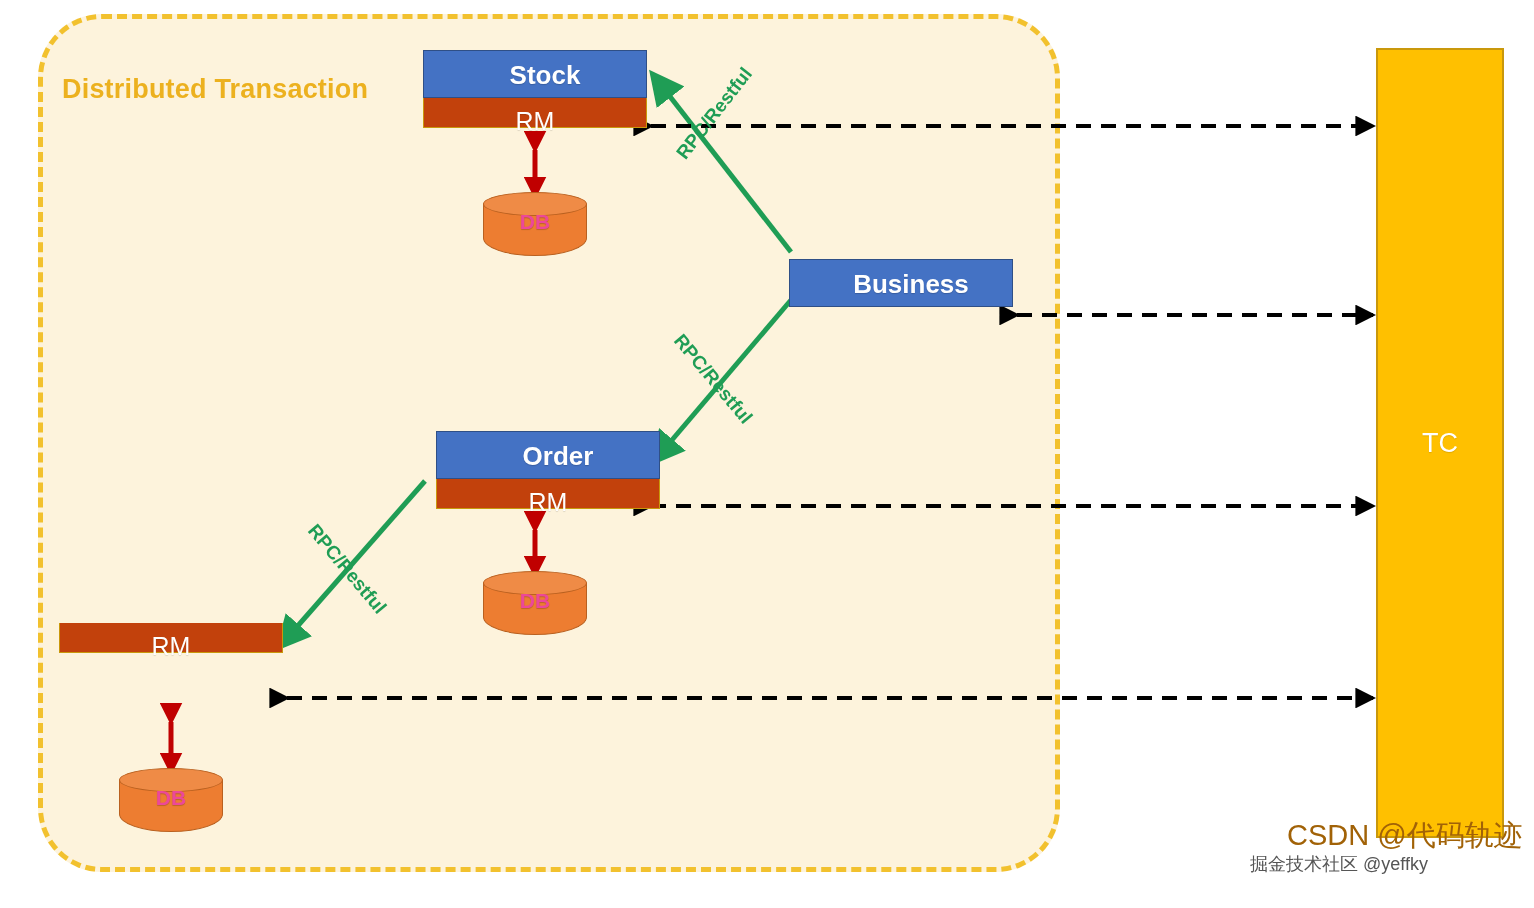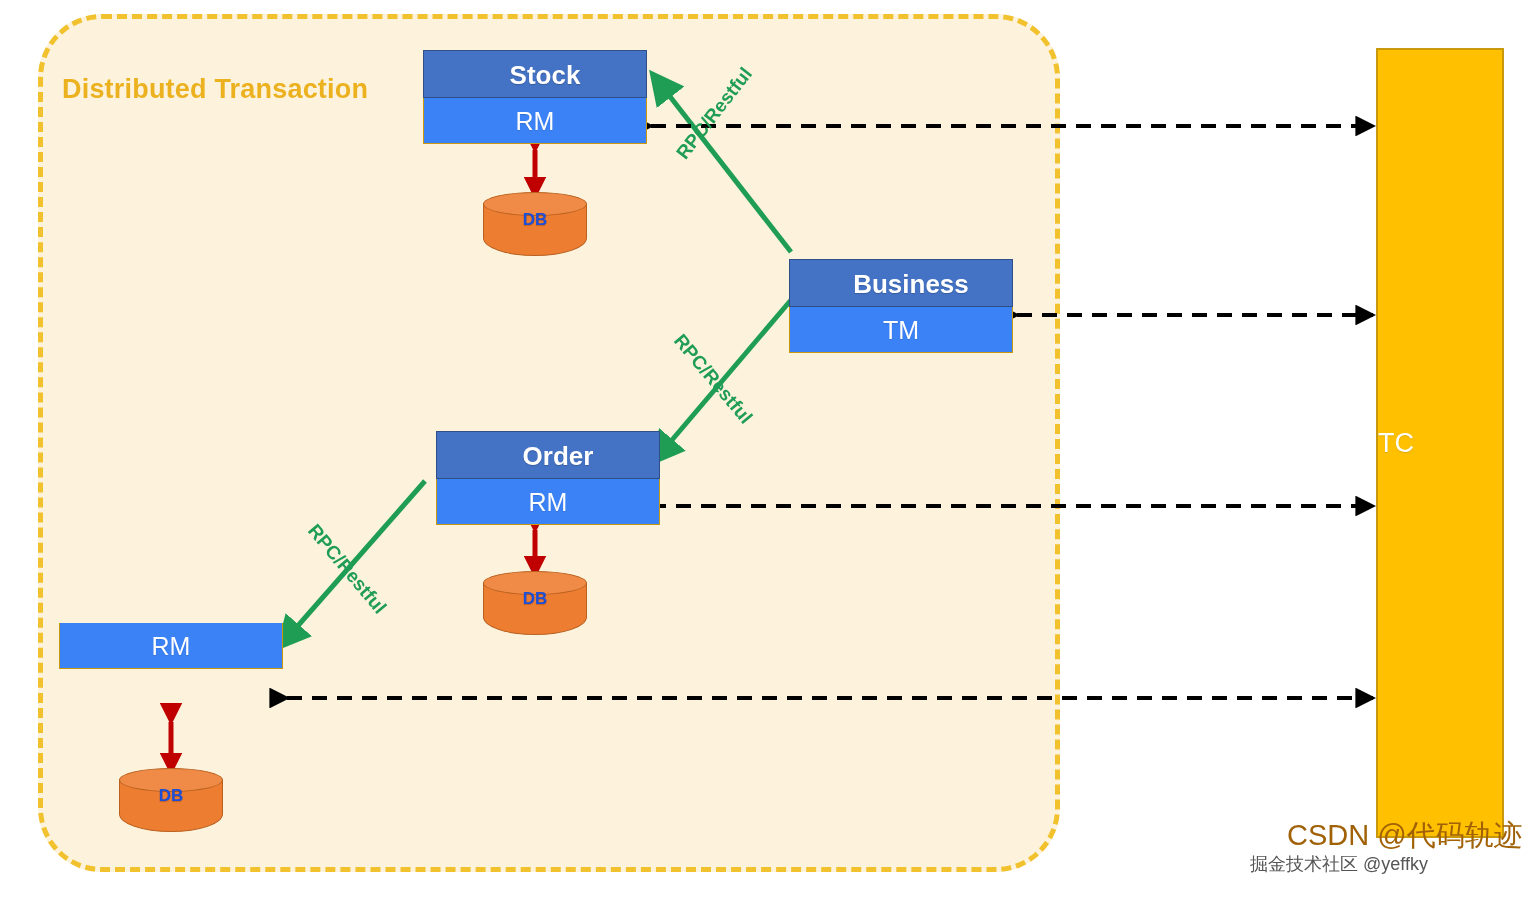--- a/index.html
+++ b/index.html
@@ -49,28 +49,28 @@
     font-size: 26px;
     font-weight: bold;
     text-align: center;
     line-height: 48px;
     height: 48px;
     box-sizing: border-box;
     text-shadow: 0 1px 1px rgba(0,0,0,.18);
     padding-left: 20px;
   }
   .service .body {
-    background: #3b82f6;
+    background: #c2410c;
     border: 1.5px solid #c9980c;
     border-top: none;
     color: #ffffff;
     font-size: 25px;
     text-align: center;
     line-height: 46px;
-    height: 46px;
+    height: 30px;
     box-sizing: border-box;
     text-shadow: 0 1px 1px rgba(0,0,0,.12);
   }
   #svc-stock    { left: 423px; top: 50px;  width: 224px; }
   #svc-business { left: 789px; top: 238px; width: 224px; margin-top: 21px; }
   #svc-order    { left: 423px; top: 431px; width: 224px; margin-left: 13px; }
   #svc-account  { left: 59px;  top: 623px; width: 224px; }
 
   
   #tc-column {
@@ -79,20 +79,21 @@
     top: 48px;
     width: 128px;
     height: 790px;
     background: #ffc000;
     border: 2px solid #c9980c;
     box-sizing: border-box;
     color: #ffffff;
     font-size: 27px;
     display: flex;
     align-items: center;
+    justify-content: center;
     text-shadow: 0 1px 1px rgba(0,0,0,.12);
   }
   
   .db {
     position: absolute;
     width: 104px;
     height: 64px;
   }
   .db .barrel {
     position: absolute;
@@ -111,22 +112,22 @@
     background: #ef8b46;
     border: 1.5px solid #b9601f;
     border-radius: 50%;
     box-sizing: border-box;
   }
   .db .lbl {
     position: absolute;
     left: 0; top: 18px;
     width: 104px;
     text-align: center;
-    color: #1d4ed8;
-    font-size: 17px;
+    color: #ec4899;
+    font-size: 21px;
     font-weight: bold;
     text-shadow: 0 1px 1px rgba(0,0,0,.2);
   }
   #db-stock   { left: 483px; top: 192px; }
   #db-order   { left: 483px; top: 571px; }
   #db-account { left: 119px; top: 768px; }
 
   
   #wires {
     position: absolute;
@@ -224,21 +225,20 @@
   <div class="rpc-label" style="left:686px; top:330px; transform: rotate(50deg);">RPC/Restful</div>
   <div class="rpc-label" style="left:320px; top:520px; transform: rotate(50deg);">RPC/Restful</div>
 
   <div class="service" id="svc-stock">
     <div class="head">Stock</div>
     <div class="body">RM</div>
   </div>
 
   <div class="service" id="svc-business">
     <div class="head">Business</div>
-    <div class="body">TM</div>
   </div>
 
   <div class="service" id="svc-order">
     <div class="head">Order</div>
     <div class="body">RM</div>
   </div>
 
   <div class="service" id="svc-account">
     <div class="body">RM</div>
   </div>

